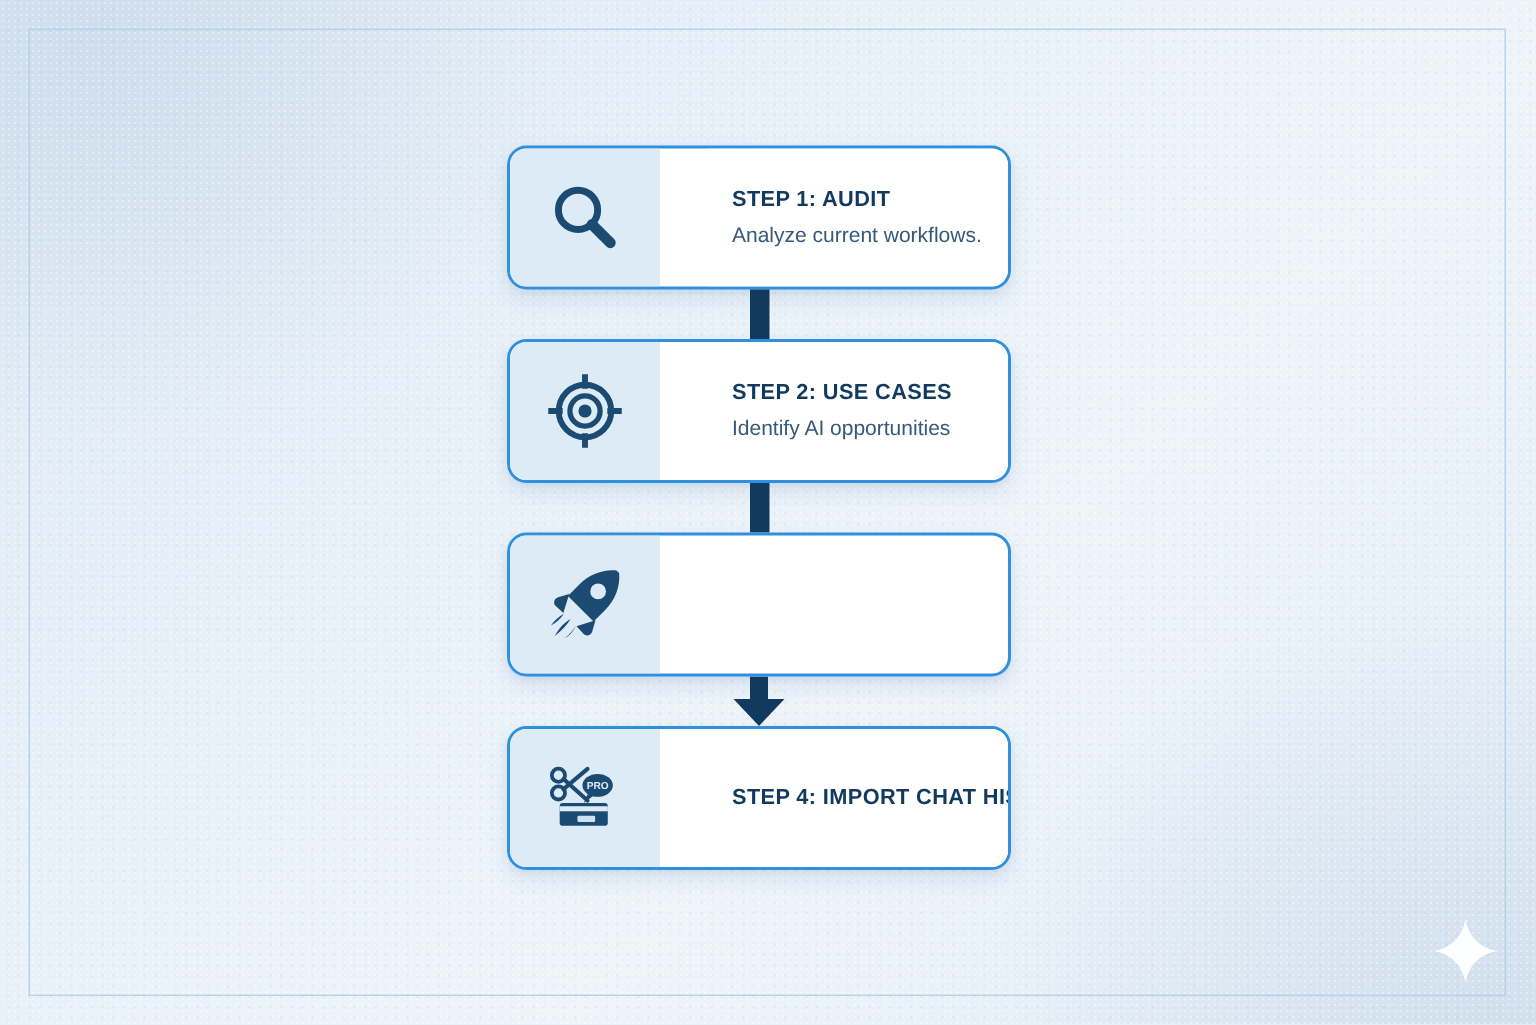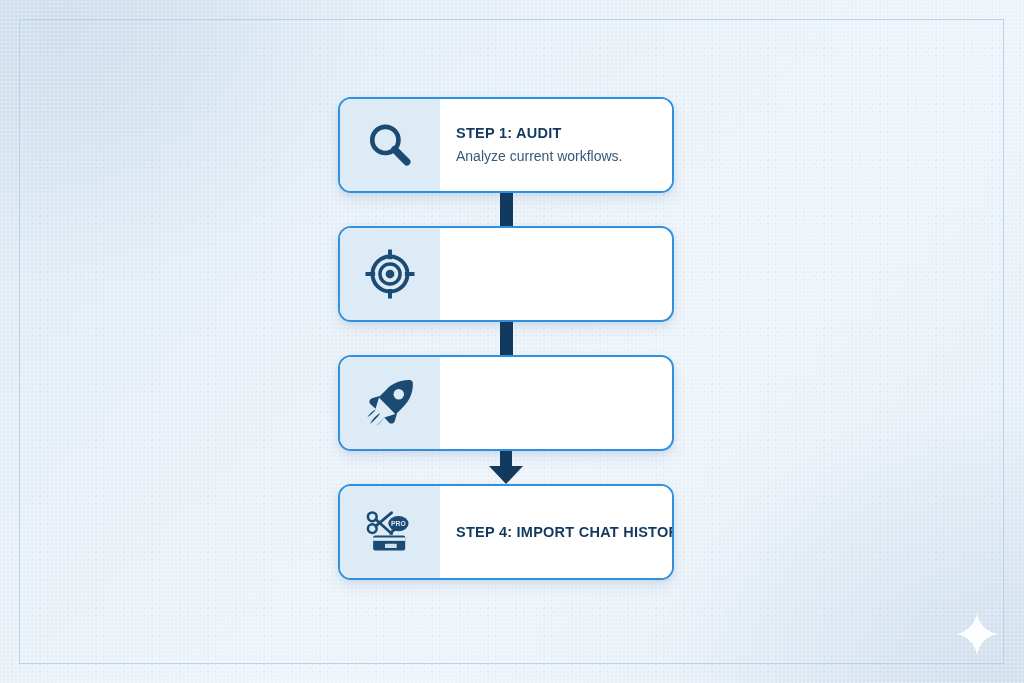--- a/index.html
+++ b/index.html
@@ -86,20 +86,21 @@
     justify-content: center;
   }
   .card-icon svg { display: block; }
   .card-body {
     flex: 1 1 auto;
     background: #ffffff;
     display: flex;
     flex-direction: column;
     justify-content: center;
     padding: 0 10px 0 16px;
+    margin-left: 32px;
   }
   .card-title {
     color: #123a5e;
     font-size: 14.5px;
     font-weight: bold;
     letter-spacing: .25px;
     line-height: 1.25;
     white-space: nowrap;
   }
   .card-desc {
@@ -164,20 +165,24 @@
     <div class="card">
       <div class="card-icon">
         <span>
           <svg viewBox="0 0 64 64" width="56" height="56" aria-hidden="true">
             <circle cx="32" cy="32" r="20" fill="none" stroke="#1b4a73" stroke-width="4.5"></circle>
             <circle cx="32" cy="32" r="11.5" fill="none" stroke="#1b4a73" stroke-width="4"></circle>
             <circle cx="32" cy="32" r="5" fill="#1b4a73"></circle>
             <path d="M32 4 L32 15 M32 49 L32 60 M4 32 L15 32 M49 32 L60 32" stroke="#1b4a73" stroke-width="4.5" stroke-linecap="butt"></path>
           </svg>
         </span>
+      </div>
+      <div class="card-body">
+        <div class="card-title">STEP 2: USE CASES</div>
+        <div class="card-desc">Identify AI opportunities</div>
       </div>
     </div>
 
     <div class="connector">
       <div class="bar"></div>
     </div>
 
     <div class="card">
       <div class="card-icon">
         <span>

